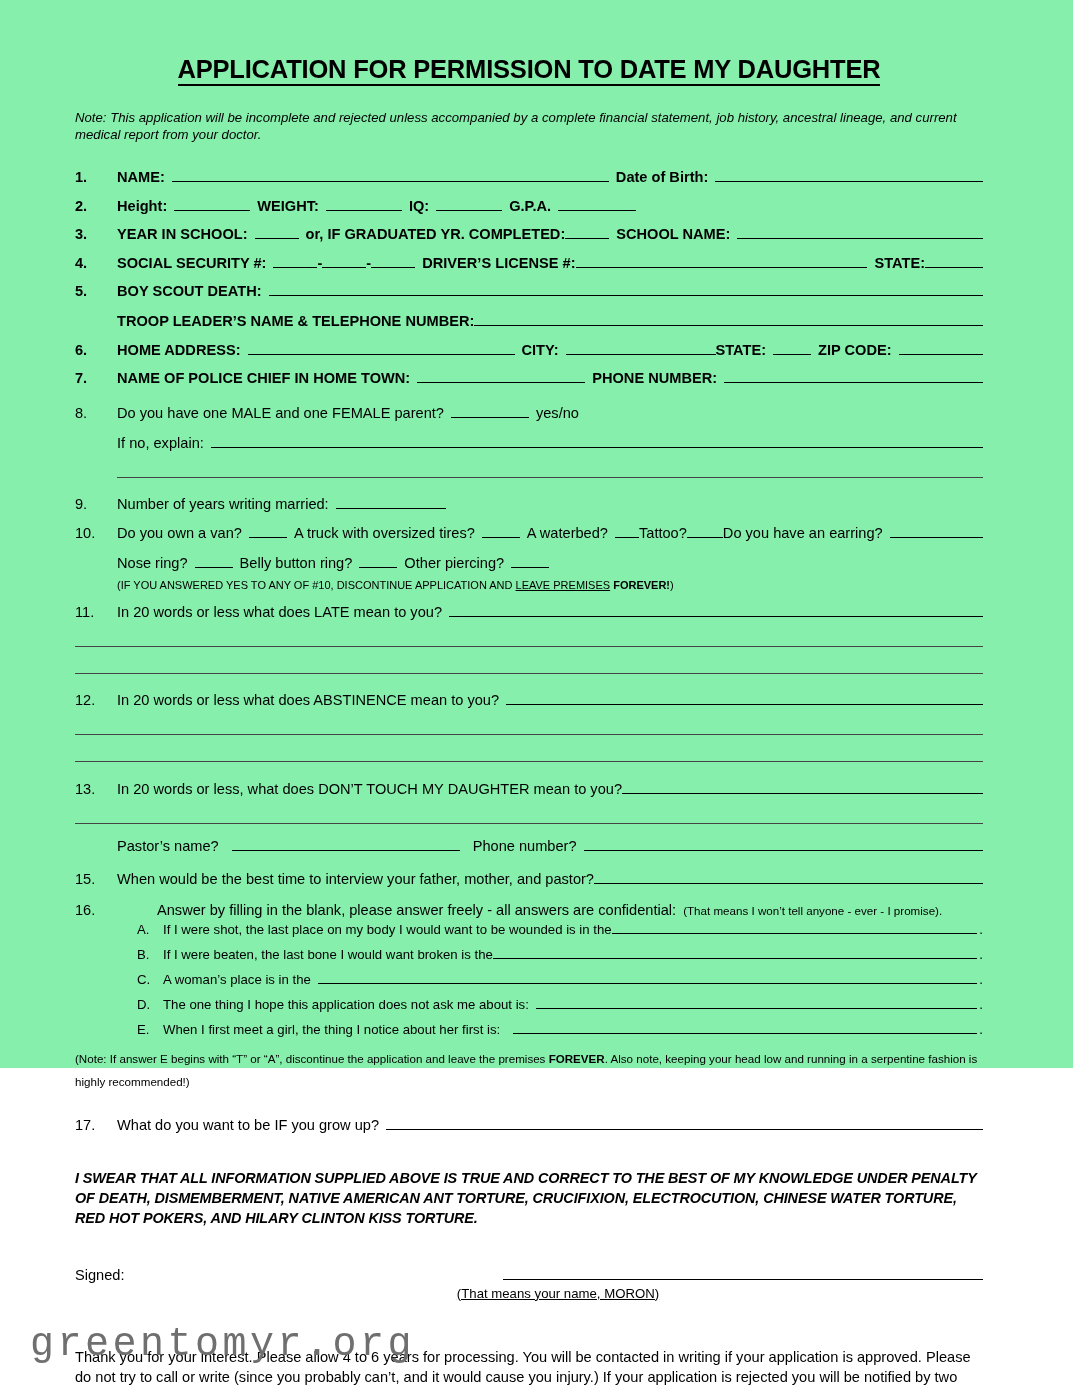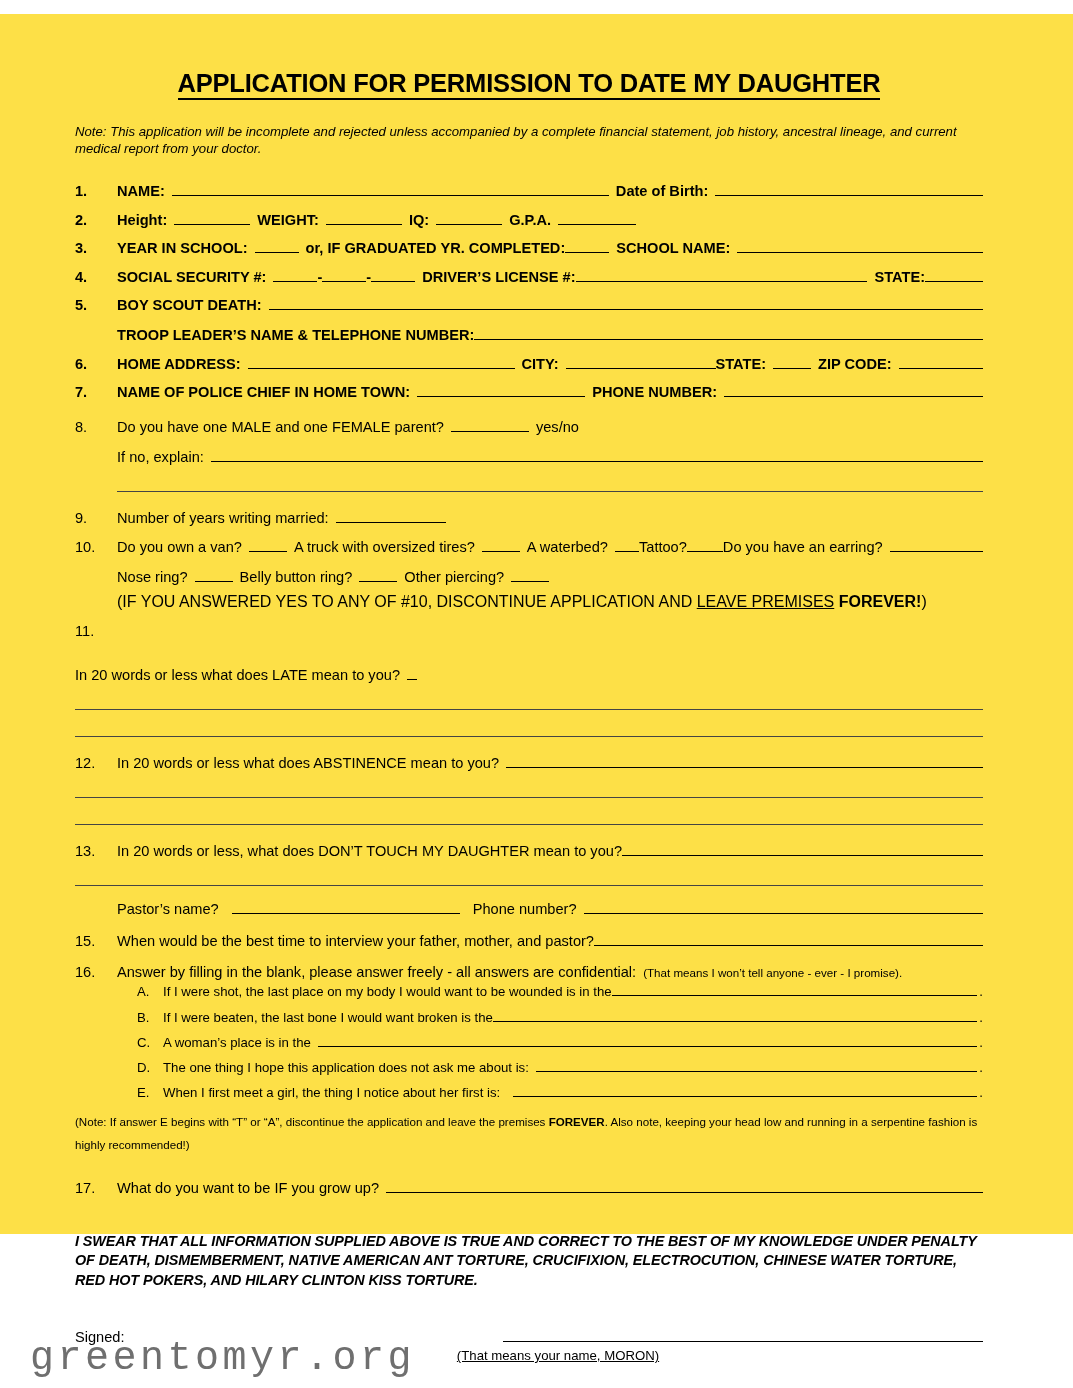--- a/index.html
+++ b/index.html
@@ -12,23 +12,22 @@
     height: 1388px;
     position: relative;
     font-family: "Liberation Sans", sans-serif;
     color: #000000;
     overflow: hidden;
   }
   .page {
     position: absolute;
     top: 0; left: 0;
     width: 1073px;
-    height: 1220px;
-    background: #fde047;
-    margin-top: 14px;
+    height: 1068px;
+    background: #86efac;
   }
   .inner {
     position: absolute;
     left: 75px;
     top: 0;
     width: 908px;
   }
 
   
   .title {
@@ -92,21 +91,21 @@
   .ruleline {
     border-bottom: 1.6px solid #444;
     height: 0;
     margin-left: 42px;
     margin-top: 26px;
   }
   .ruleline.ml0 { margin-left: 0; }
 
   
   .smallnote {
-    font-size: 16px;
+    font-size: 11px;
     margin-left: 42px;
     margin-top: 7px;
     line-height: 1.3;
   }
   .smallnote u { text-decoration: underline; }
 
   
   .sub-row {
     display: flex;
     align-items: baseline;
@@ -380,21 +379,21 @@
         <span class="blank" style="width:38px;"></span>
         <span class="sp"></span>
         <span class="lbl">Other piercing?</span>
         <span class="sp"></span>
         <span class="blank" style="width:38px;"></span>
       </div>
     </div>
 
     <div class="smallnote"><span>(IF YOU ANSWERED YES TO ANY OF #10, DISCONTINUE APPLICATION AND </span><u>LEAVE PREMISES</u> <b>FOREVER!</b><span>)</span></div>
 
-    <div class="row" style="margin-top:10px;flex-direction:column;">
+    <div class="row" style="margin-top:10px;">
       <div class="num">11.</div>
       <div class="body-col">
         <span class="lbl">In 20 words or less what does LATE mean to you?</span>
         <span class="sp"></span>
         <span class="blank flex"></span>
       </div>
     </div>
     <div class="ruleline ml0"></div>
     <div class="ruleline ml0"></div>
 
@@ -433,21 +432,21 @@
     </div>
 
     <div class="row" style="margin-top:15px;">
       <div class="num">15.</div>
       <div class="body-col">
         <span class="lbl">When would be the best time to interview your father, mother, and pastor?</span>
         <span class="blank flex"></span>
       </div>
     </div>
 
-    <div class="row" style="margin-top:15px;">
+    <div class="row" style="margin-top:15px;gap:40px;">
       <div class="num">16.</div>
       <div class="body-col">
         <span class="lbl">Answer by filling in the blank, please answer freely - all answers are confidential:</span>
         <span class="sp"></span>
         <span class="lbl tiny-inline">(That means I won’t tell anyone - ever - I promise).</span>
       </div>
     </div>
 
     <div class="sub-row" style="margin-top:3px;">
       <span class="sub-letter">A.</span>

